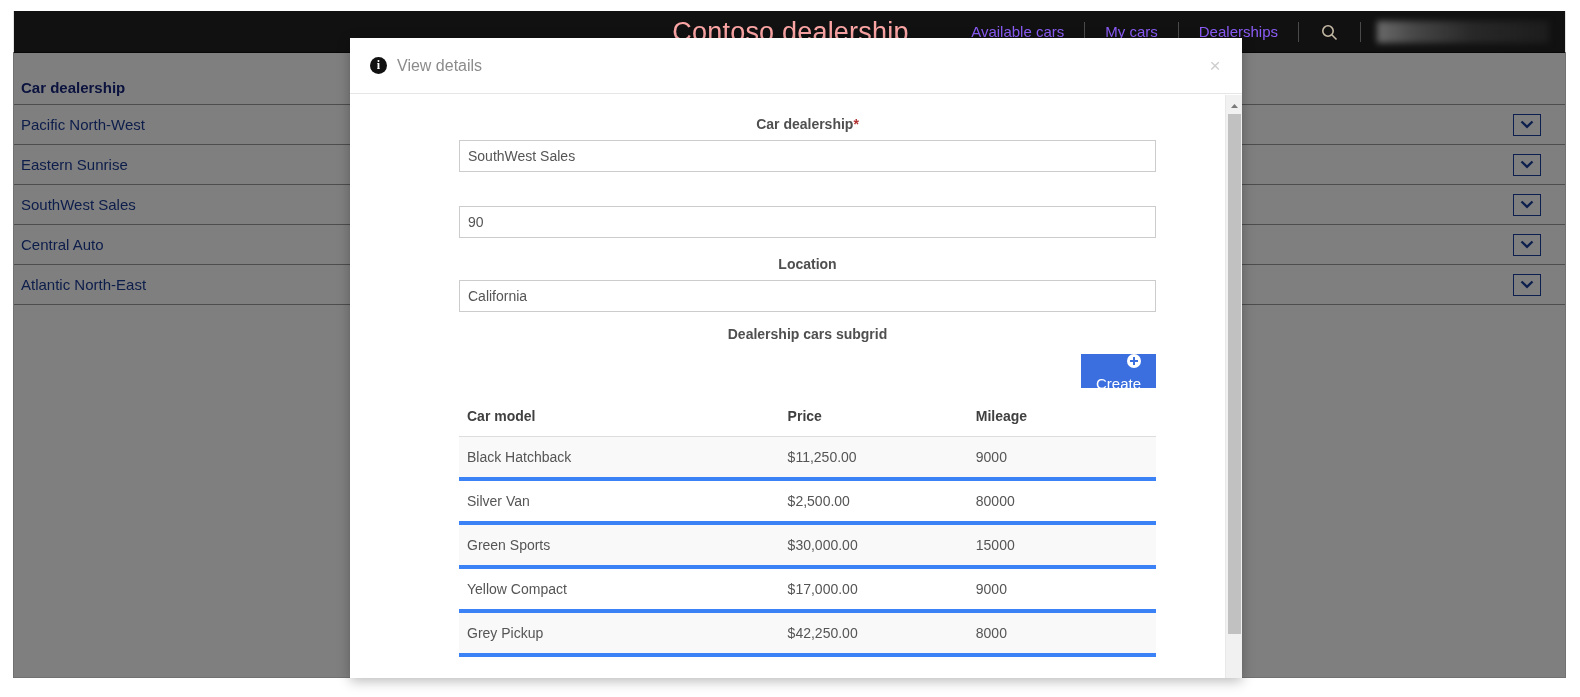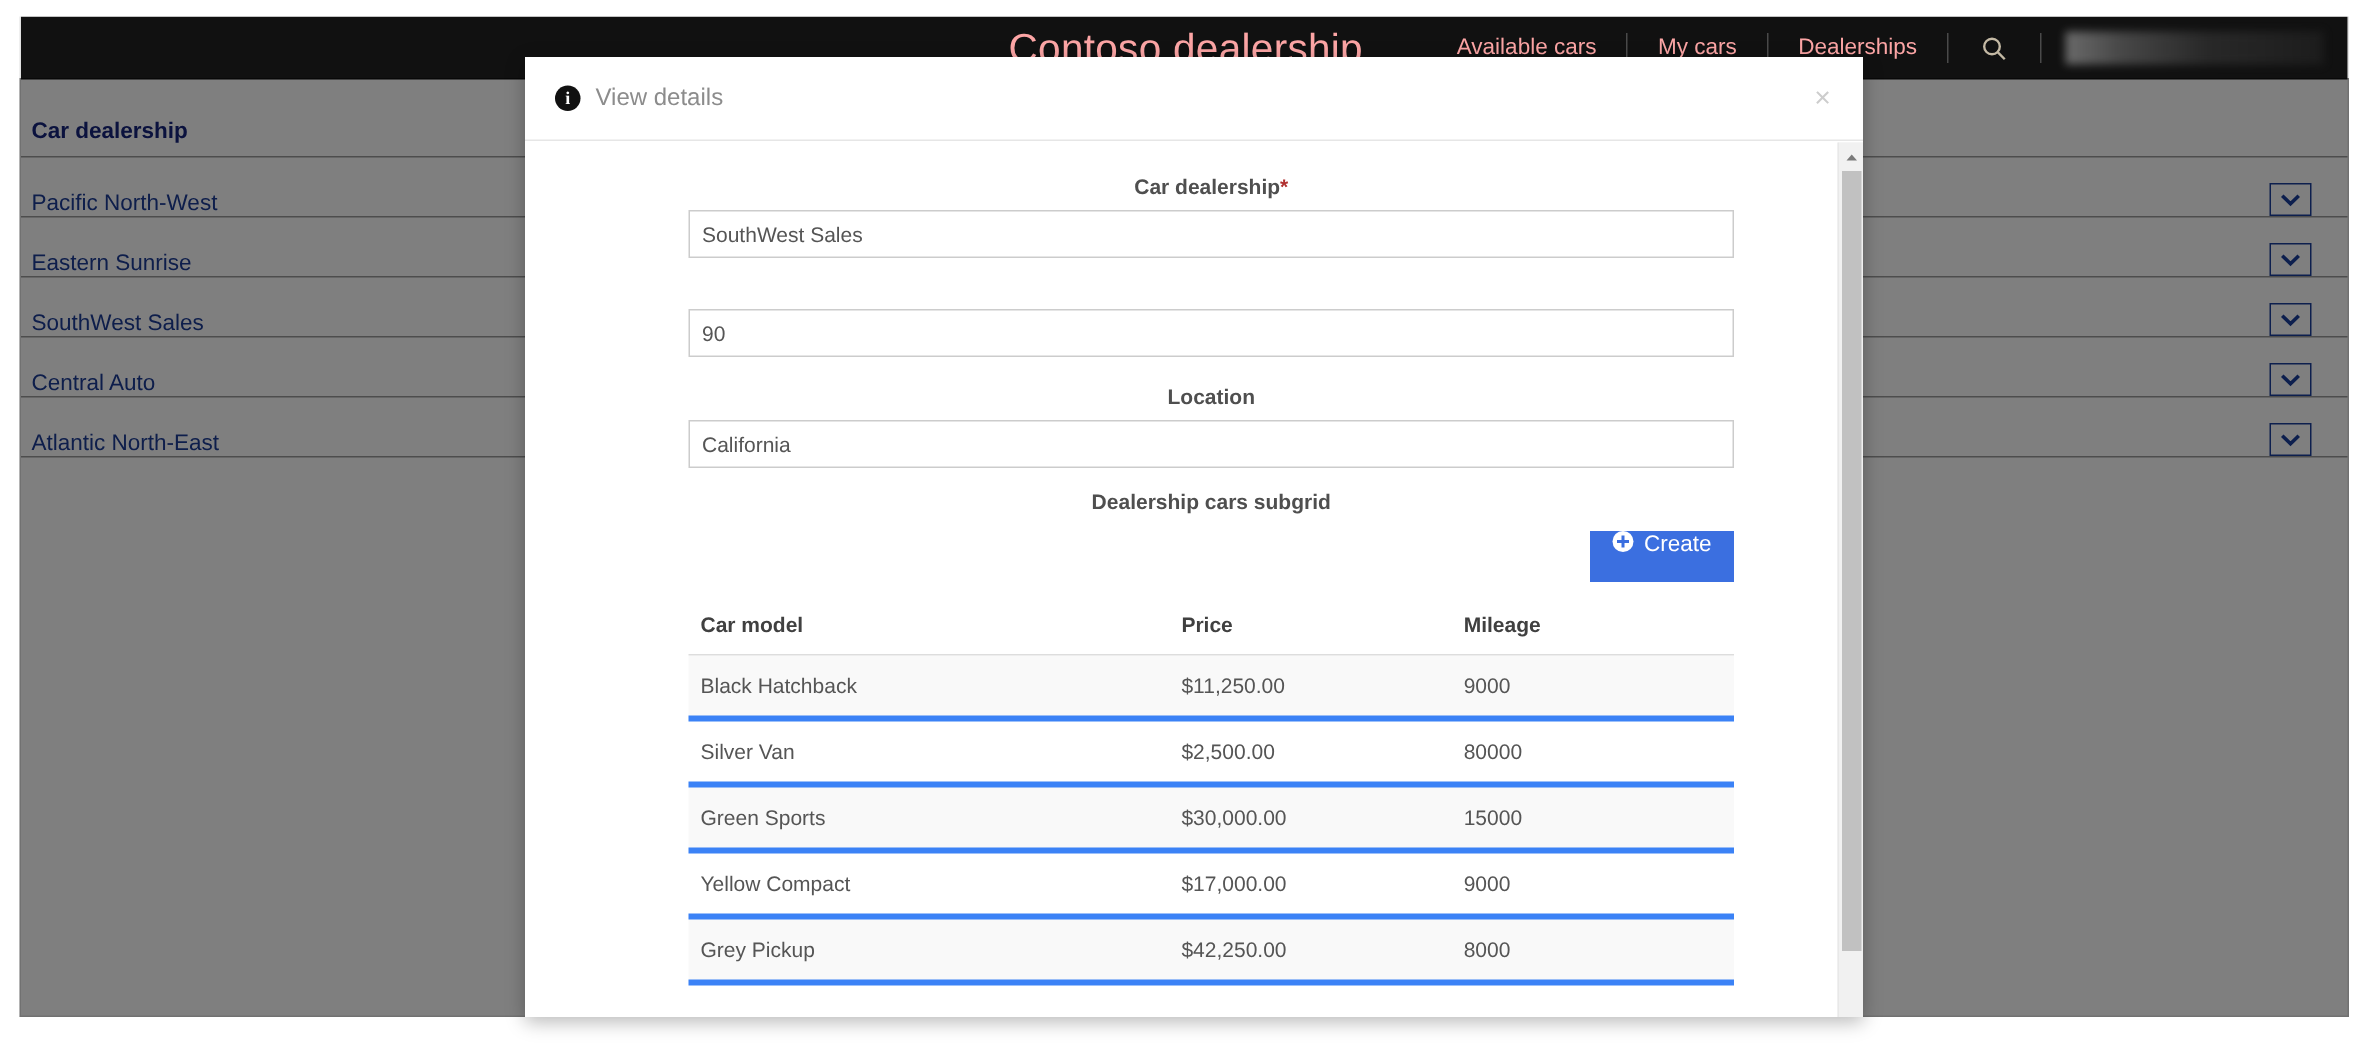--- a/index.html
+++ b/index.html
@@ -53,21 +53,21 @@
   }
   .nav {
     position: absolute;
     right: 18px;
     top: 0;
     height: 42px;
     display: flex;
     align-items: center;
   }
   .nav-link {
-    color: #fca5a5;
+    color: #8b5cf6;
     font-size: 15px;
     padding: 0 20px;
     line-height: 42px;
     white-space: nowrap;
     cursor: pointer;
   }
   .nav-sep {
     width: 1px;
     height: 20px;
     background: #4a4a4a;
@@ -90,21 +90,21 @@
 
   
   .bg-table {
     position: absolute;
     left: 0;
     top: 42px;
     width: 1553px;
   }
   .bg-row {
     display: flex;
-    align-items: flex-end;
+    align-items: center;
     height: 40px;
     border-bottom: 1px solid #9a9a9a;
     padding-left: 7px;
   }
   .bg-head {
     height: 52px;
     border-bottom: 1px solid #9a9a9a;
     align-items: flex-end;
     padding-bottom: 8px;
   }
@@ -236,23 +236,24 @@
   }
   .create-btn {
     background: #3b6fe0;
     color: #fff;
     border: none;
     height: 34px;
     padding: 0 15px;
     font-size: 15px;
     font-family: "Liberation Sans", sans-serif;
     display: flex;
-    align-items: flex-start;
+    align-items: flex-end;
     gap: 7px;
     cursor: pointer;
+    flex-direction: column;
   }
   .plus-circle {
     width: 14px; height: 14px;
     border-radius: 50%;
     background: #fff;
     position: relative;
     flex: none;
   }
   .plus-circle::before, .plus-circle::after {
     content: "";

